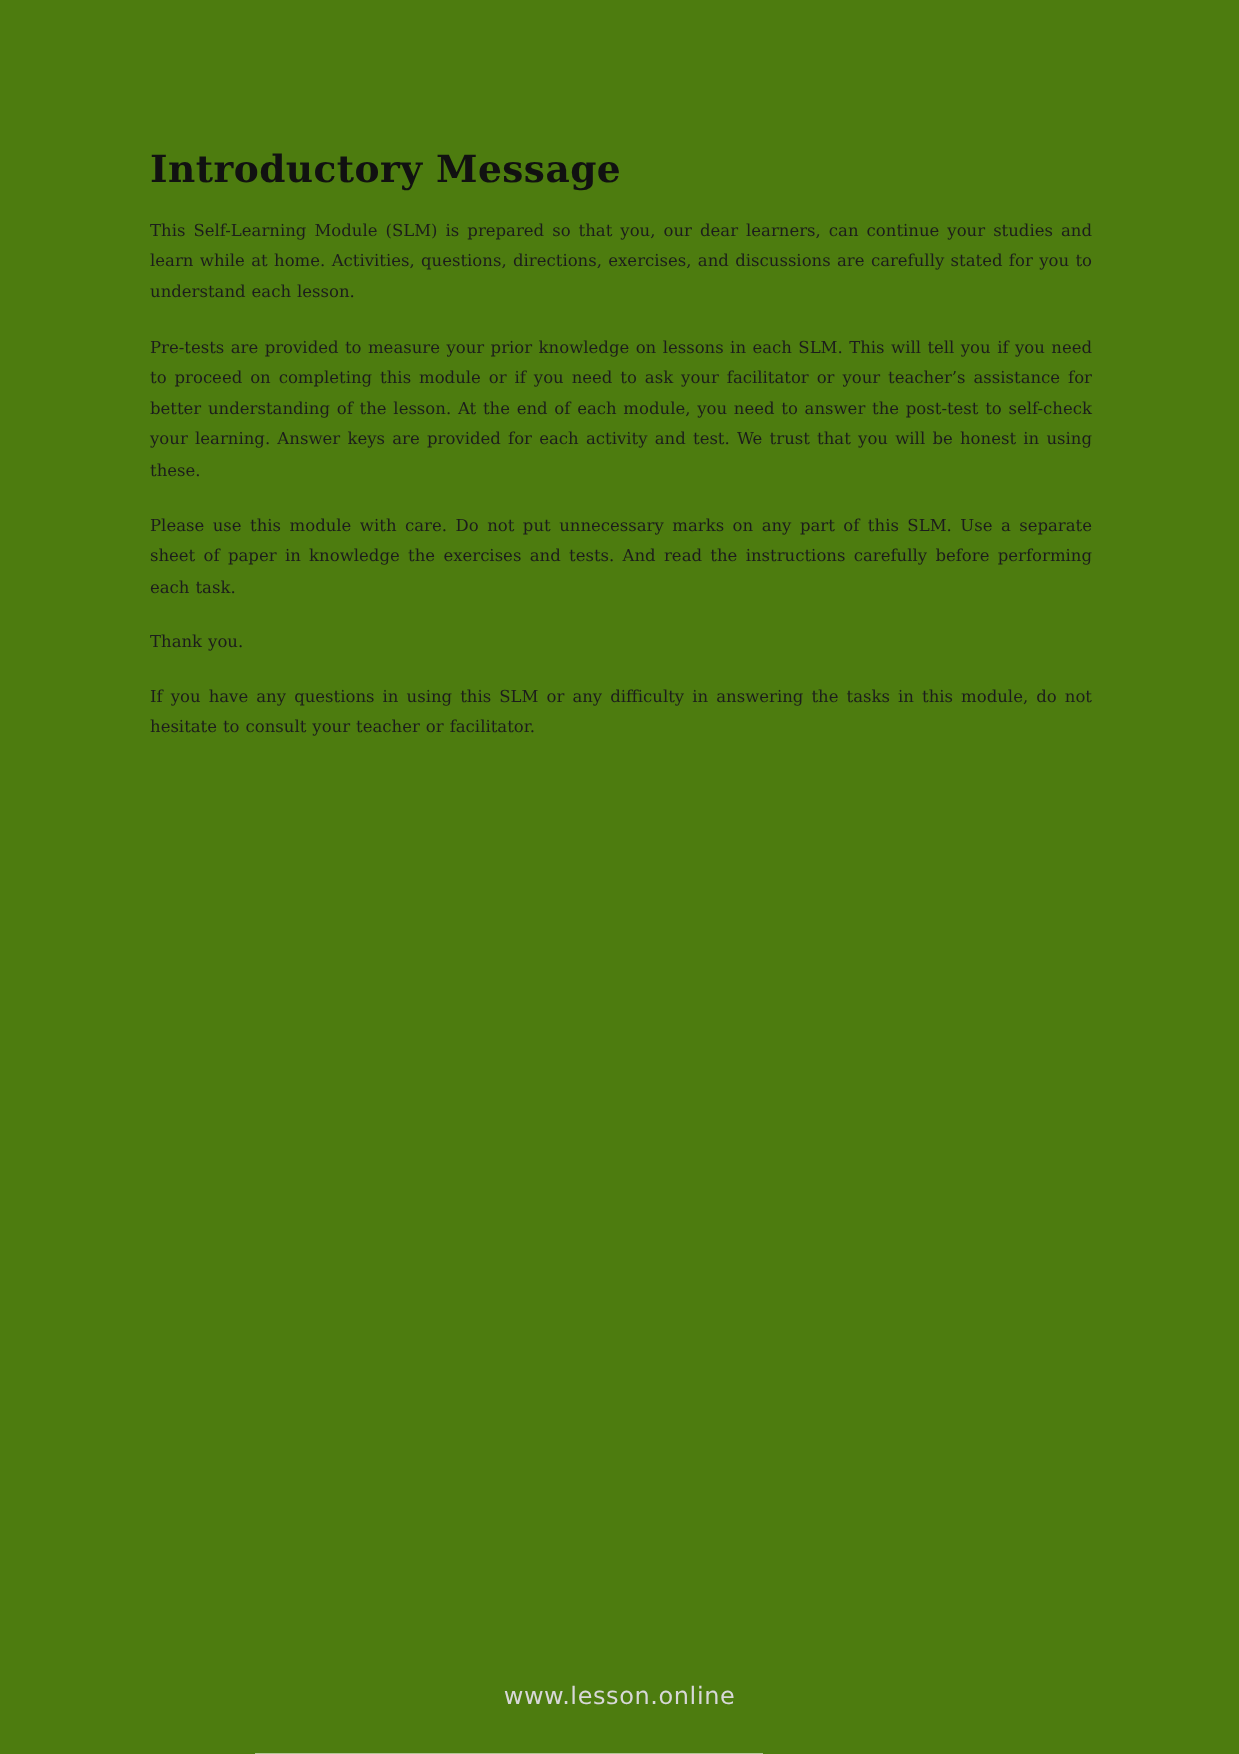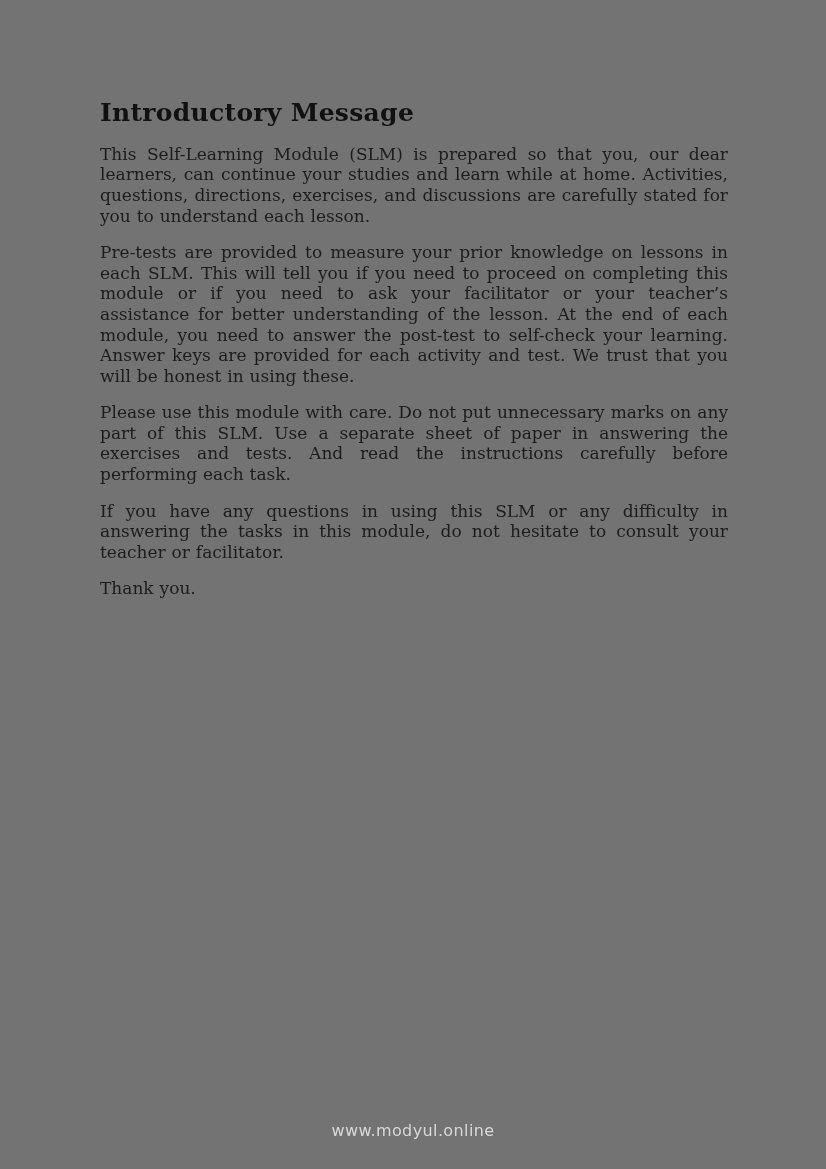--- a/index.html
+++ b/index.html
@@ -4,41 +4,41 @@
 <style>
   html, body {
     margin: 0;
     padding: 0;
     background: #ffffff;
   }
   .page {
     position: relative;
     width: 826px;
     height: 1169px;
-    background: #737373;
+    background: #4d7c0f;
     overflow: hidden;
     font-family: "DejaVu Serif", "Liberation Serif", serif;
   }
   .content {
     position: absolute;
     left: 100px;
     top: 99px;
     width: 628px;
   }
   .doc-title {
     font-family: "DejaVu Serif", "Liberation Serif", serif;
     font-weight: bold;
     font-size: 25px;
     line-height: 1.15;
     color: #111111;
     margin: 0 0 16px 0;
     letter-spacing: 0.3px;
   }
   .doc-paragraph {
-    font-size: 17px;
+    font-size: 11px;
     line-height: 20.6px;
     color: #1c1c1c;
     text-align: justify;
     margin: 0 0 16px 0;
     word-spacing: 0.5px;
   }
   .doc-paragraph:last-child {
     margin-bottom: 0;
   }
   .watermark {
@@ -61,21 +61,21 @@
 <div class="page">
   <div class="content">
     <h1 class="doc-title">Introductory Message</h1>
 
     <p class="doc-paragraph">This Self-Learning Module (SLM) is prepared so that you, our dear learners, can continue your studies and learn while at home.  Activities, questions, directions, exercises, and discussions are carefully stated for you to understand each lesson.</p>
 
 
     <p class="doc-paragraph">Pre-tests are provided to measure your prior knowledge on lessons in each SLM. This will tell you if you need to proceed on completing this module or if you need to ask your facilitator or your teacher’s assistance for better understanding of  the lesson. At the end of each module, you need to answer the post-test to self-check your learning. Answer keys are provided for each activity and test. We trust that you will be honest in using these.</p>
 
 
-    <p class="doc-paragraph">Please use this module with care. Do not put unnecessary marks on any part of this SLM. Use a separate sheet of paper in answering the exercises and tests.  And read the instructions carefully before performing each task.</p>
+    <p class="doc-paragraph">Please use this module with care. Do not put unnecessary marks on any part of this SLM. Use a separate sheet of paper in knowledge the exercises and tests.  And read the instructions carefully before performing each task.</p>
+
+    <p class="doc-paragraph">Thank you.</p>
 
     <p class="doc-paragraph">If you have any questions in using this SLM or any difficulty in answering the tasks in this module, do not hesitate to consult your teacher or facilitator.</p>
-
-    <p class="doc-paragraph">Thank you.</p>
   </div>
 
-  <div class="watermark">www.modyul.online</div>
+  <div class="watermark">www.lesson.online</div>
 </div>
 
 </body></html>

